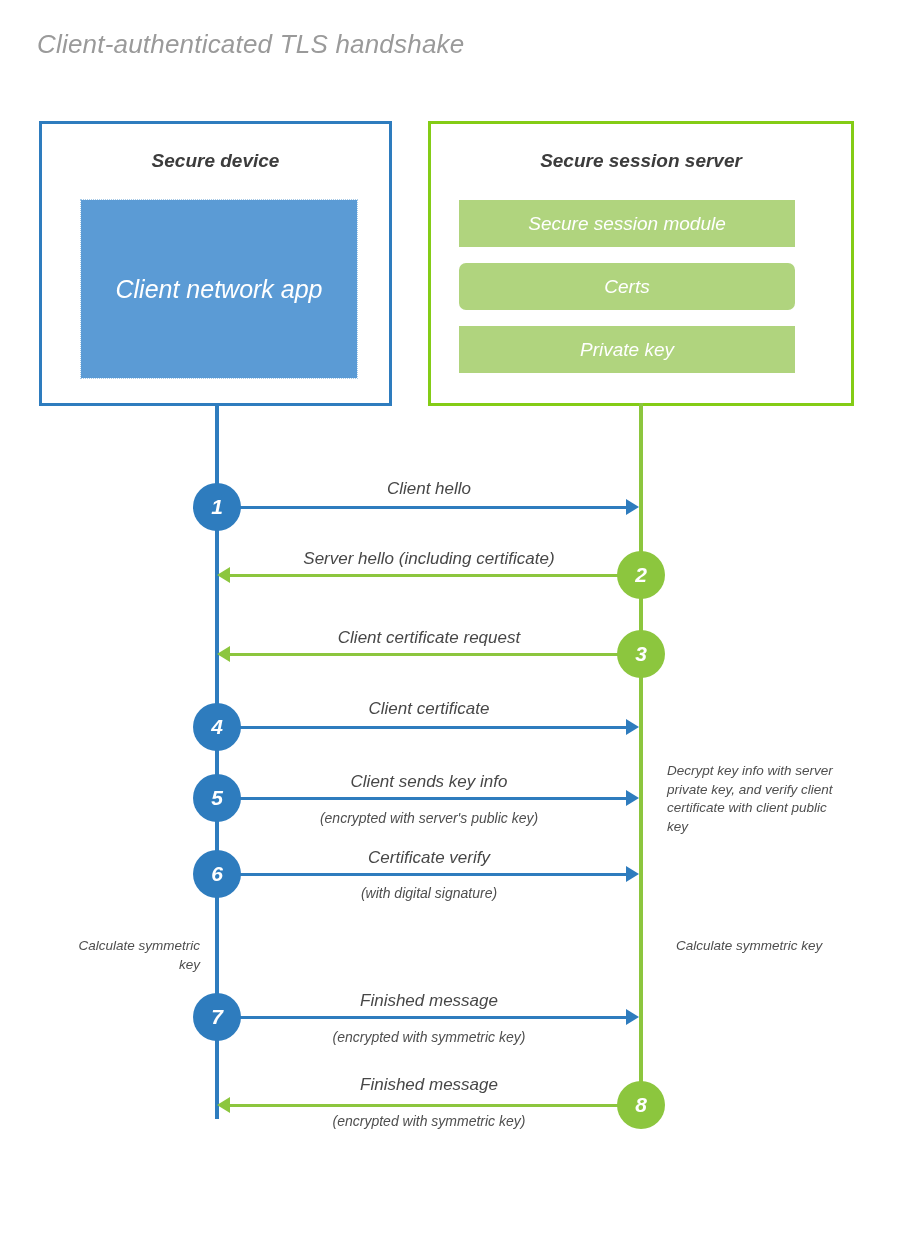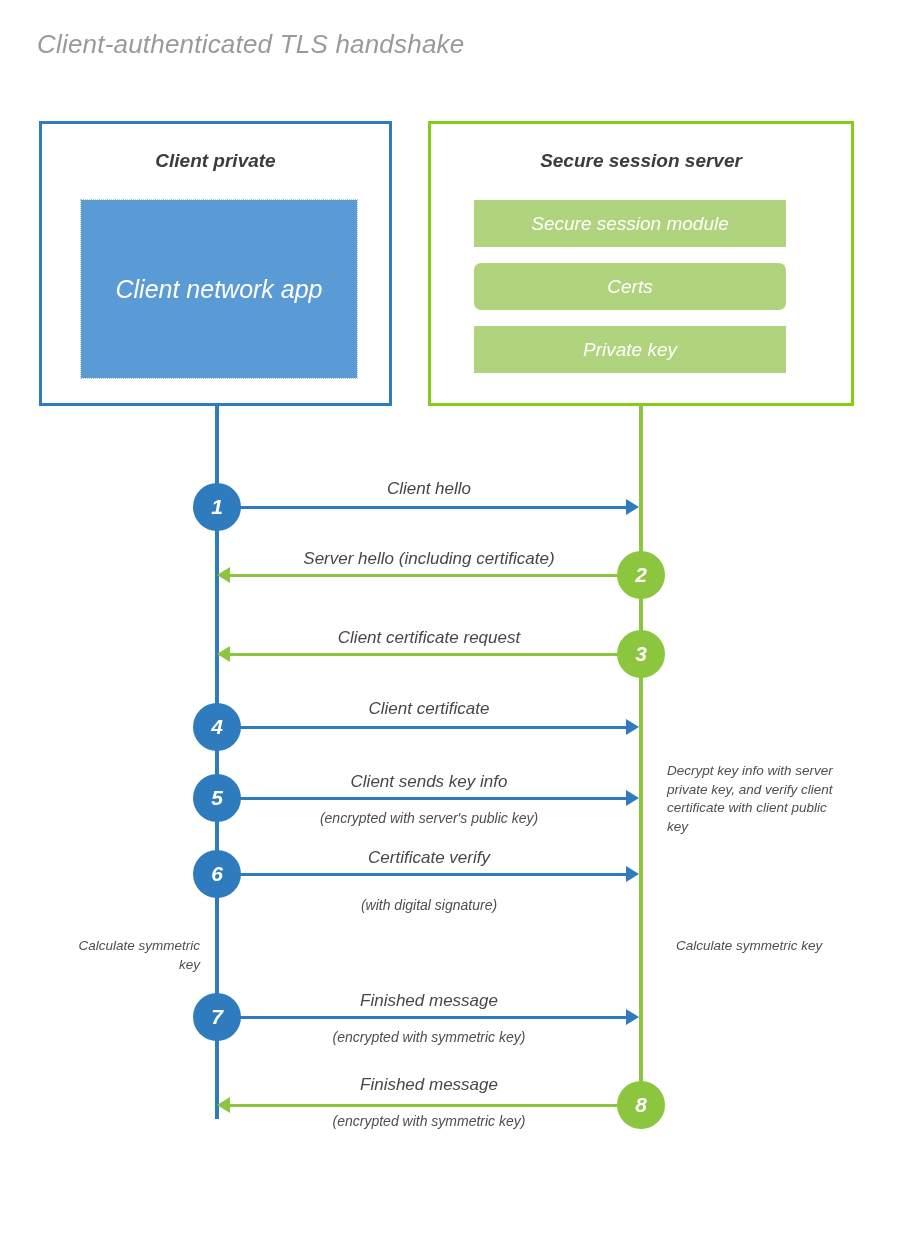--- a/index.html
+++ b/index.html
@@ -80,22 +80,22 @@
     display: flex;
     align-items: center;
     justify-content: center;
     text-align: center;
     line-height: 1.3;
     box-sizing: border-box;
   }
 
   .server-bar {
     position: absolute;
-    left: 43px;
-    width: 312px;
+    left: 28px;
+    width: 336px;
     height: 47px;
     background: #b0d47e;
     color: #ffffff;
     font-size: 19px;
     display: flex;
     align-items: center;
     justify-content: center;
     box-sizing: border-box;
   }
   .server-bar.b0 { top: 76px; }
@@ -197,21 +197,21 @@
   }
 </style>
 </head>
 <body>
 
 <div id="canvas">
 
   <div class="page-title">Client-authenticated TLS handshake</div>
 
   <div class="actor-box client">
-    <div class="actor-title">Client private</div>
+    <div class="actor-title">Secure device</div>
     <div class="client-app">Client network app</div>
   </div>
 
   <div class="actor-box server">
     <div class="actor-title">Secure session server</div>
     <div class="server-bar b0">Secure session module</div>
     <div class="server-bar b1">Certs</div>
     <div class="server-bar b2">Private key</div>
   </div>
 
@@ -240,21 +240,21 @@
 
   <div class="msg-label" style="left:217px; top:772px; width:424px;">Client sends key info</div>
   <div class="msg-line blue" style="left:217px; top:797px; width:411px;"></div>
   <div class="arrow-head right-blue" style="left:626px; top:790px;"></div>
   <div class="msg-sublabel" style="left:217px; top:810px; width:424px;">(encrypted with server's public key)</div>
   <div class="step-badge blue" style="left:193px; top:774px;">5</div>
 
   <div class="msg-label" style="left:217px; top:848px; width:424px;">Certificate verify</div>
   <div class="msg-line blue" style="left:217px; top:873px; width:411px;"></div>
   <div class="arrow-head right-blue" style="left:626px; top:866px;"></div>
-  <div class="msg-sublabel" style="left:217px; top:885px; width:424px;margin-top:12px;">(with digital signature)</div>
+  <div class="msg-sublabel" style="left:217px; top:885px; width:424px;">(with digital signature)</div>
   <div class="step-badge blue" style="left:193px; top:850px;">6</div>
 
   <div class="msg-label" style="left:217px; top:991px; width:424px;">Finished message</div>
   <div class="msg-line blue" style="left:217px; top:1016px; width:411px;"></div>
   <div class="arrow-head right-blue" style="left:626px; top:1009px;"></div>
   <div class="msg-sublabel" style="left:217px; top:1029px; width:424px;">(encrypted with symmetric key)</div>
   <div class="step-badge blue" style="left:193px; top:993px;">7</div>
 
   <div class="msg-label" style="left:217px; top:1075px; width:424px;">Finished message</div>
   <div class="msg-line green" style="left:230px; top:1104px; width:411px;"></div>

